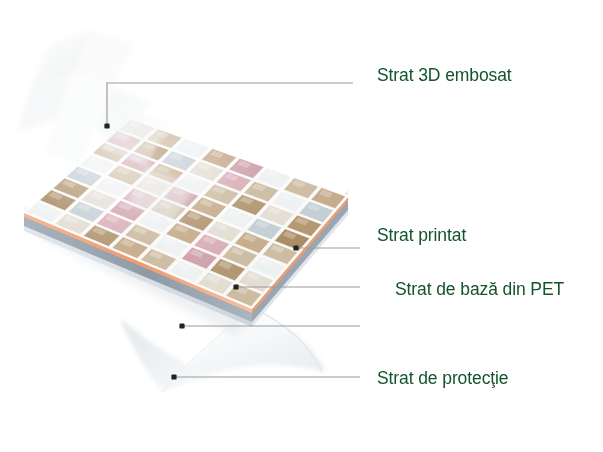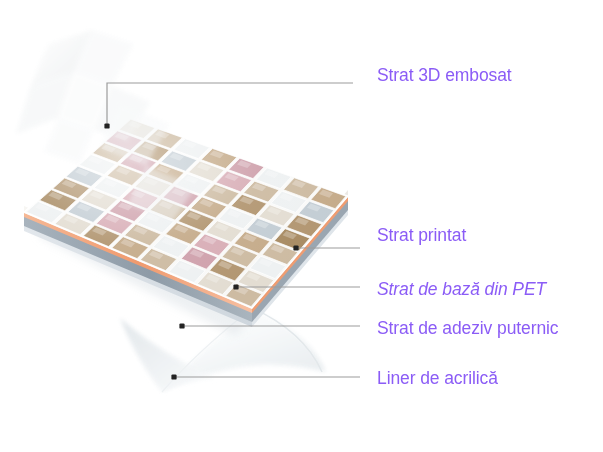--- a/index.html
+++ b/index.html
@@ -22,29 +22,29 @@
     height: 452px;
   }
   #scene {
     position: absolute;
     left: 0; top: 0;
     width: 603px;
     height: 452px;
   }
   .label {
     position: absolute;
-    color: #8b5cf6;
+    color: #14532d;
     font-size: 17.5px;
     line-height: 23px;
     white-space: pre;
     letter-spacing: -0.1px;
   }
   .label-l1 { left: 377px; top: 64px; }
   .label-l2 { left: 377px; top: 224px; }
-  .label-l3 { left: 377px; top: 278px; font-style: italic; }
+  .label-l3 { left: 395px; top: 278px; }
   .label-l4 { left: 377px; top: 317px; }
   .label-l5 { left: 377px; top: 367px; }
 </style>
 </head>
 <body>
 
 <div id="diagram-root">
 
   <svg id="scene" viewBox="0 0 603 452" xmlns="http://www.w3.org/2000/svg">
     <defs>
@@ -301,17 +301,16 @@
         <rect x="171.4" y="374.4" width="5.2" height="5.2" rx="1.2" fill="#232323"></rect>
       </g>
   </svg>
 
   <div class="label label-l1"><span>Strat 3D embosat</span><br></div>
 
   <div class="label label-l2"><span>Strat printat</span></div>
 
   <div class="label label-l3"><span>Strat de bază din PET</span></div>
 
-  <div class="label label-l4"><span>Strat de adeziv puternic</span></div>
-
-  <div class="label label-l5"><span>Liner de acrilică</span></div>
+
+  <div class="label label-l5"><span>Strat de protecţie</span></div>
 
 </div>
 
 </body></html>

